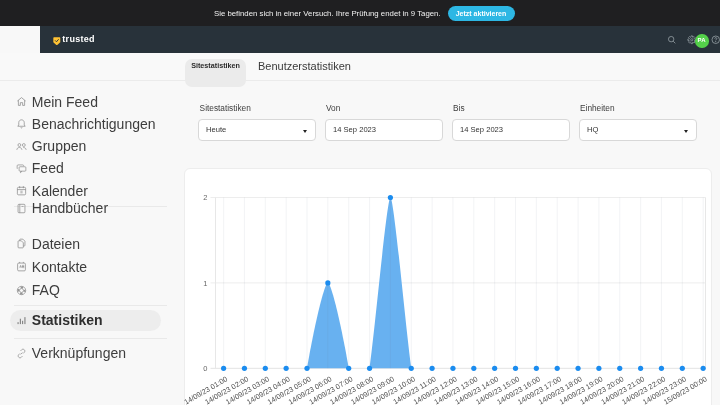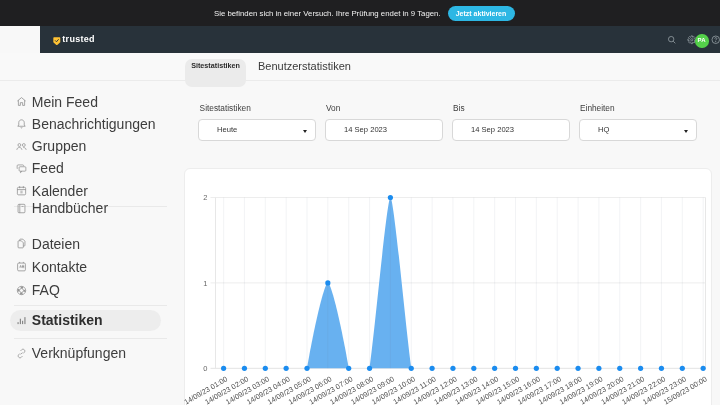--- a/index.html
+++ b/index.html
@@ -30,21 +30,21 @@
   .sitem { position:absolute; left:0; width:175px; height:10px; }
   .sitem svg { position:absolute; left:15.5px; top:-0.5px; }
   .sitem .lbl { position:absolute; left:31.8px; top:0; font-size:14px; line-height:10px; color:#3d3d3d;text-align:center; }
   .sdiv { position:absolute; left:14px; width:153px; height:1px; background:#e9e9e9; }
   #stat-pill { position:absolute; left:9.5px; top:309.8px; width:151px; height:21.6px;
     background:#ededed; border-radius:10.8px; }
   
   .flabel { position:absolute; top:102.5px; font-size:8.3px; color:#3c3c3c; }
   .fbox { position:absolute; top:118.5px; width:118px; height:22.5px; background:#fff;
     border:1px solid #d8d8d8; border-radius:4px; font-size:7.6px; color:#333;
-    line-height:20.5px; padding-left:18px; }
+    line-height:20.5px; padding-left:7px; }
   .arrow { position:absolute; top:10.5px; width:0; height:0; border-left:2.6px solid transparent;
     border-right:2.6px solid transparent; border-top:3.2px solid #222; }
   
   #card { position:absolute; left:184px; top:168px; width:528px; height:300px;
     background:#fff; border:1px solid #ededed; border-radius:6px; }
 </style>
 </head>
 <body>
 
 <div id="topbar">

